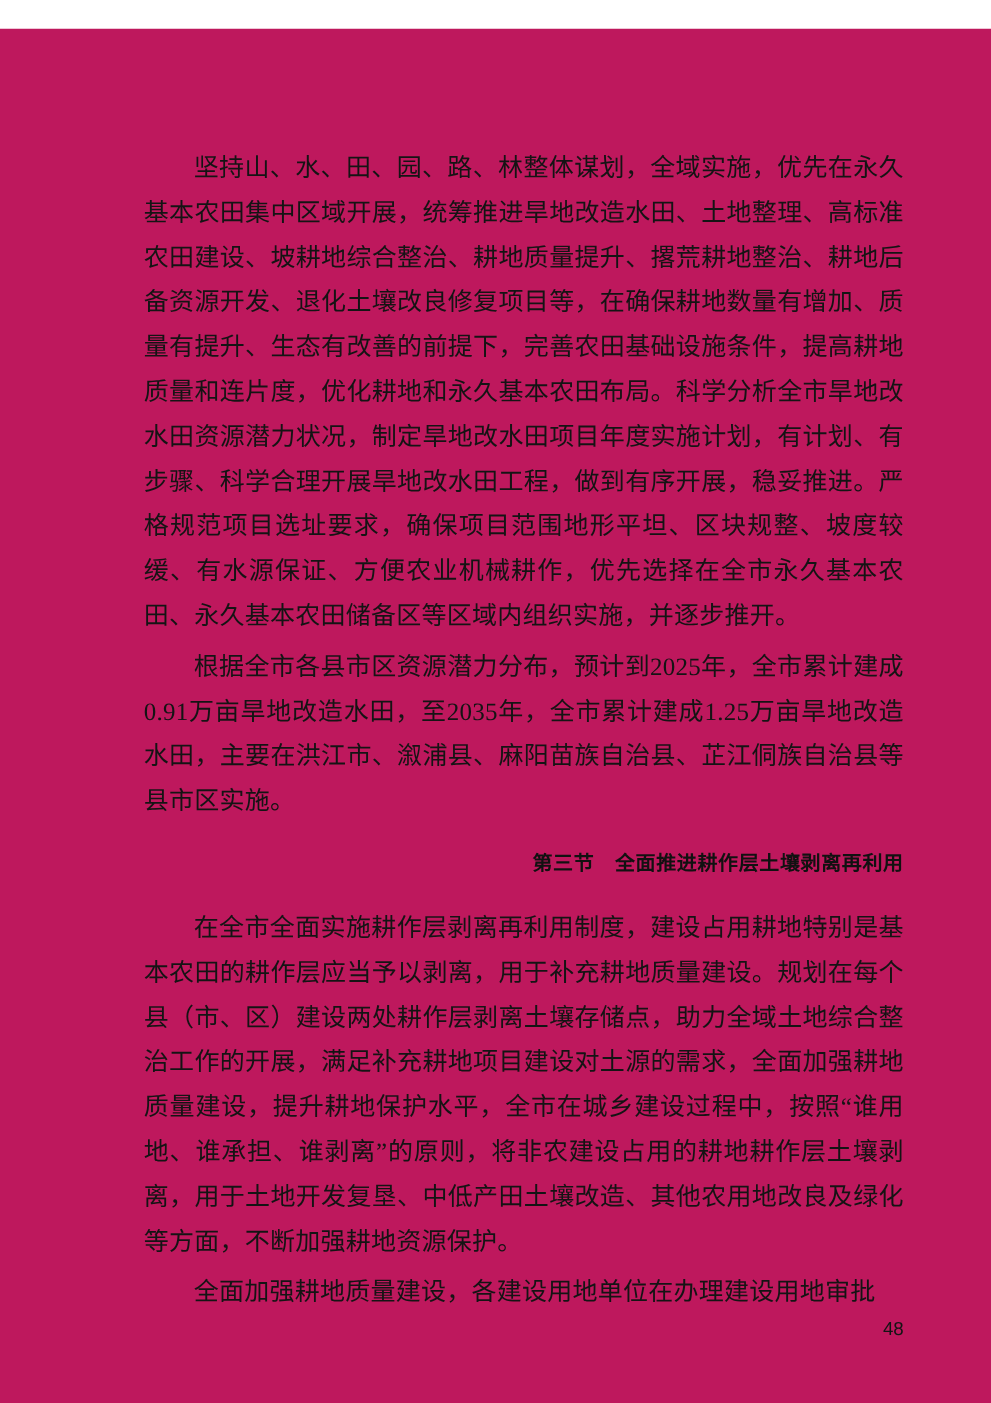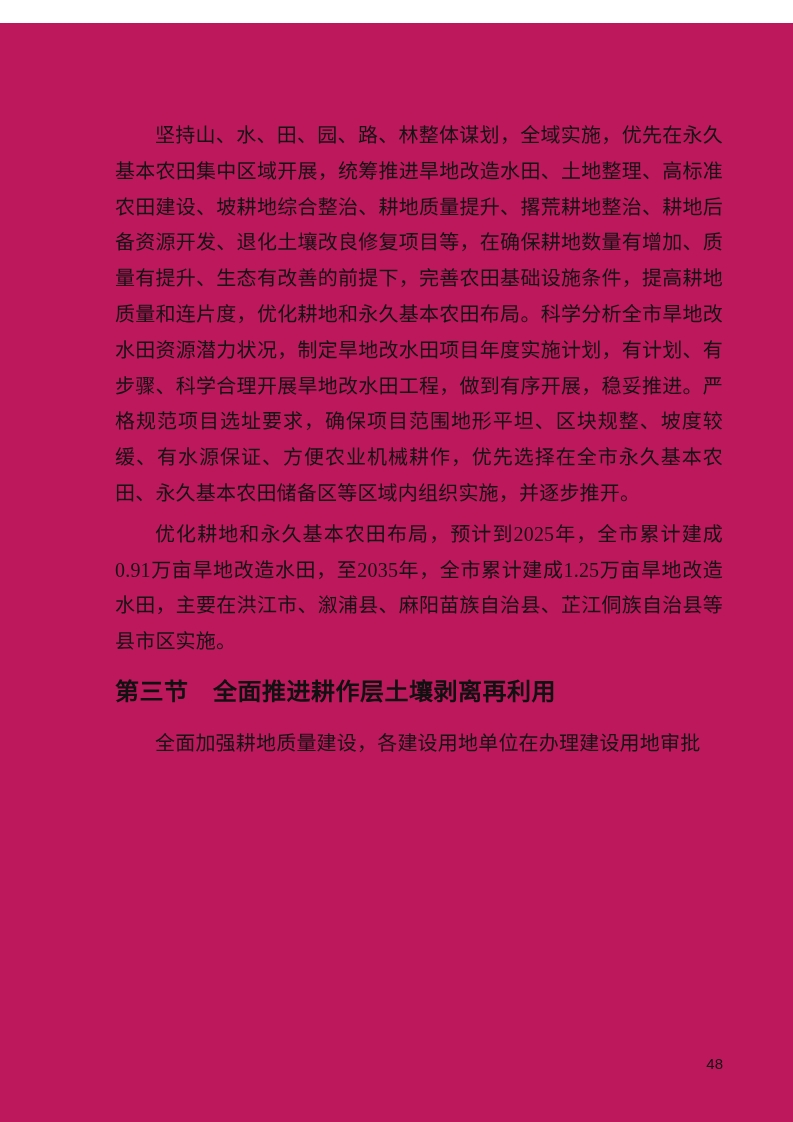--- a/index.html
+++ b/index.html
@@ -31,23 +31,23 @@
   .content p.body-para {
     margin: 0 0 5px 0;
     text-indent: 2em;
   }
   .content p.body-para:last-of-type {
     margin-bottom: 0;
   }
   .section-heading {
     font-family: "Liberation Sans", "DejaVu Sans", sans-serif;
     font-weight: bold;
-    font-size: 24px;
+    font-size: 16px;
     line-height: 34px;
-    text-align: left;
+    text-align: right;
     text-indent: 0;
     margin: 15px 0 17px 0;
     color: #111111;
     letter-spacing: 0.5px;
   }
   .page-footer {
     position: absolute;
     top: 1032px;
     left: 115px;
     width: 608px;
@@ -59,24 +59,25 @@
 </style>
 </head>
 <body>
 
 <div class="page">
 
   <div class="content">
 
     <p class="body-para">坚持山、水、田、园、路、林整体谋划，全域实施，优先在永久基本农田集中区域开展，统筹推进旱地改造水田、土地整理、高标准农田建设、坡耕地综合整治、耕地质量提升、撂荒耕地整治、耕地后备资源开发、退化土壤改良修复项目等，在确保耕地数量有增加、质量有提升、生态有改善的前提下，完善农田基础设施条件，提高耕地质量和连片度，优化耕地和永久基本农田布局。科学分析全市旱地改水田资源潜力状况，制定旱地改水田项目年度实施计划，有计划、有步骤、科学合理开展旱地改水田工程，做到有序开展，稳妥推进。严格规范项目选址要求，确保项目范围地形平坦、区块规整、坡度较缓、有水源保证、方便农业机械耕作，优先选择在全市永久基本农田、永久基本农田储备区等区域内组织实施，并逐步推开。</p>
 
-    <p class="body-para">优化耕地和永久基本农田布局，预计到2025年，全市累计建成0.91万亩旱地改造水田，至2035年，全市累计建成1.25万亩旱地改造水田，主要在洪江市、溆浦县、麻阳苗族自治县、芷江侗族自治县等县市区实施。</p>
+    <p class="body-para">根据全市各县市区资源潜力分布，预计到2025年，全市累计建成0.91万亩旱地改造水田，至2035年，全市累计建成1.25万亩旱地改造水田，主要在洪江市、溆浦县、麻阳苗族自治县、芷江侗族自治县等县市区实施。</p>
 
     <h2 class="section-heading">第三节　全面推进耕作层土壤剥离再利用</h2>
 
+    <p class="body-para">在全市全面实施耕作层剥离再利用制度，建设占用耕地特别是基本农田的耕作层应当予以剥离，用于补充耕地质量建设。规划在每个县（市、区）建设两处耕作层剥离土壤存储点，助力全域土地综合整治工作的开展，满足补充耕地项目建设对土源的需求，全面加强耕地质量建设，提升耕地保护水平，全市在城乡建设过程中，按照“谁用地、谁承担、谁剥离”的原则，将非农建设占用的耕地耕作层土壤剥离，用于土地开发复垦、中低产田土壤改造、其他农用地改良及绿化等方面，不断加强耕地资源保护。</p>
 
     <p class="body-para">全面加强耕地质量建设，各建设用地单位在办理建设用地审批</p>
 
   </div>
 
   <div class="page-footer">
     <span>48</span>
   </div>
 
 </div>

